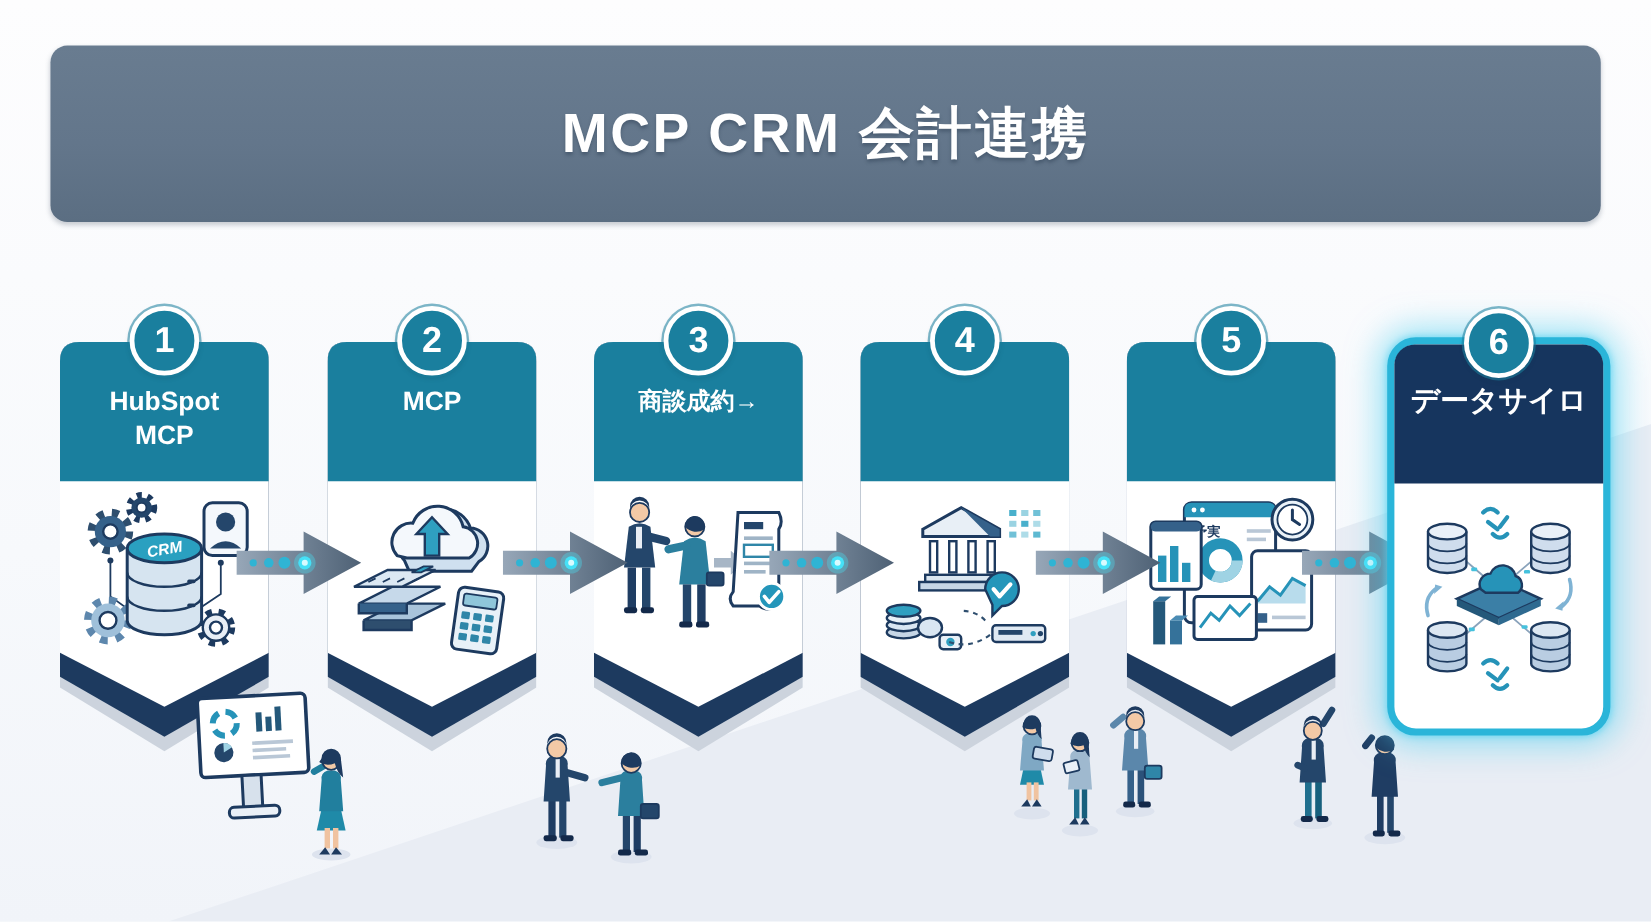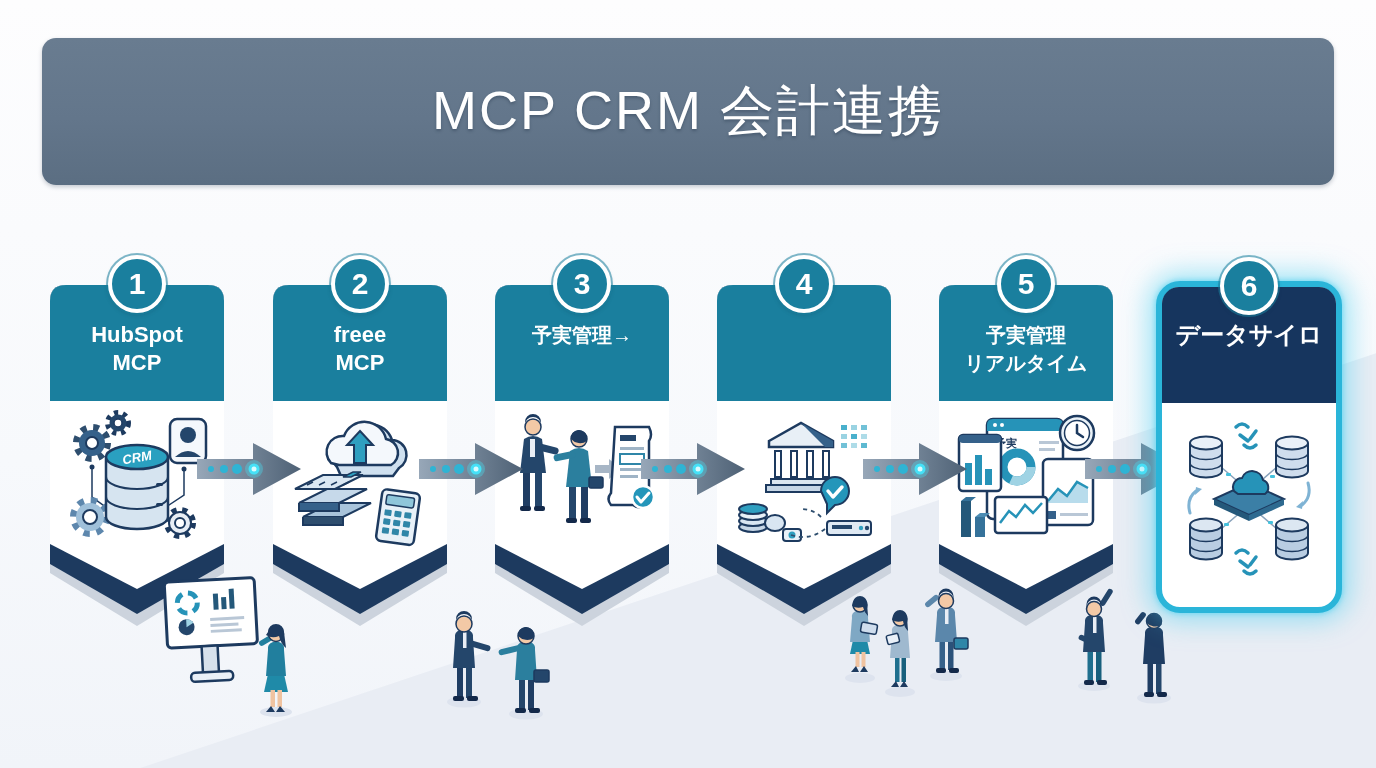--- a/index.html
+++ b/index.html
@@ -5,21 +5,21 @@
   * { margin:0; padding:0; box-sizing:border-box; }
   body { font-family:"Liberation Sans","DejaVu Sans",sans-serif; background:#fff; }
   #stage { position:relative; width:1376px; height:768px; overflow:hidden;
            background:linear-gradient(180deg,#fdfdfe 0%,#f7f9fc 60%,#f1f4f9 100%); }
   .bg-wedge { position:absolute; inset:0; background:#e9edf4;
               clip-path:polygon(10.2% 100%, 100% 46%, 100% 100%); }
   
   .title-bar { position:absolute; left:42px; top:38px; width:1292px; height:147px;
                border-radius:14px; background:linear-gradient(180deg,#697c90 0%,#63768b 55%,#5b6e82 100%);
                box-shadow:0 2px 4px rgba(40,55,75,.25); display:flex; align-items:center; justify-content:center; }
-  .title-bar h1 { color:#fff; font-size:54px; font-weight:normal; letter-spacing:2px;
+  .title-bar h1 { color:#fff; font-size:46px; font-weight:bold; letter-spacing:2px;
                   text-shadow:0 2px 3px rgba(30,45,65,.35); }
   
   .card { position:absolute; top:285px; width:174px; height:350px; }
   .card-shape { position:absolute; left:0; top:0; }
   .card-badge { position:absolute; left:50%; top:-30px; transform:translateX(-50%);
                 width:58px; height:58px; border-radius:50%; background:#1a7f9e;
                 border:4px solid #ffffff; box-shadow:0 0 0 2px rgba(26,127,158,.55), 0 2px 4px rgba(20,60,80,.25);
                 display:flex; align-items:center; justify-content:center; z-index:5; }
   .card-badge span { color:#fff; font-size:30px; font-weight:bold; }
   .card-title { position:absolute; left:0; top:36px; width:100%; text-align:center; z-index:3;
@@ -117,21 +117,20 @@
     <svg class="card-shape" width="174" height="350" viewBox="0 0 174 350">
       <path d="M0,16 Q0,0 16,0 L158,0 Q174,0 174,16 L174,288 L87,341 L0,288 Z" fill="#ccd3dd"></path>
       <path d="M0,16 Q0,0 16,0 L158,0 Q174,0 174,16 L174,279 L87,329 L0,279 Z" fill="#1d3a5f"></path>
       <path d="M0,16 Q0,0 16,0 L158,0 Q174,0 174,16 L174,259 L87,304 L0,259 Z" fill="#ffffff"></path>
       <path d="M0,16 Q0,0 16,0 L158,0 Q174,0 174,16 L174,116 L0,116 Z" fill="#1a7f9e"></path>
     </svg>
     <div class="card-badge">
         <span>2</span>
       </div>
     <div class="card-title">
-      <span class="l1">freee</span>
       <span class="l2">MCP</span>
     </div>
     <svg class="card-illustration" width="150" height="142" viewBox="0 0 150 142">
 
       <g>
         <path d="M52,62 a17,17 0 0 1 12,-29 a23,23 0 0 1 43,2 a15,15 0 0 1 7,28 l-6,8 H56 Z" fill="#cfe0ef" stroke="#1d3a5f" stroke-width="2.5"></path>
         <path d="M46,58 a16,16 0 0 1 13,-27 a22,22 0 0 1 42,3 a14,14 0 0 1 5,26 H54 Z" fill="#f4f8fc" stroke="#1d3a5f" stroke-width="2.5"></path>
         <polygon points="75,26 88,40 81,40 81,58 69,58 69,40 62,40" fill="#2f9fc0" stroke="#1d3a5f" stroke-width="2"></polygon>
       </g>
 
@@ -167,21 +166,21 @@
     <svg class="card-shape" width="174" height="350" viewBox="0 0 174 350">
       <path d="M0,16 Q0,0 16,0 L158,0 Q174,0 174,16 L174,288 L87,341 L0,288 Z" fill="#ccd3dd"></path>
       <path d="M0,16 Q0,0 16,0 L158,0 Q174,0 174,16 L174,279 L87,329 L0,279 Z" fill="#1d3a5f"></path>
       <path d="M0,16 Q0,0 16,0 L158,0 Q174,0 174,16 L174,259 L87,304 L0,259 Z" fill="#ffffff"></path>
       <path d="M0,16 Q0,0 16,0 L158,0 Q174,0 174,16 L174,116 L0,116 Z" fill="#1a7f9e"></path>
     </svg>
     <div class="card-badge">
         <span>3</span>
       </div>
     <div class="card-title">
-      <span class="l1">予実管理→</span>
+      <span class="l1">商談成約→</span>
     </div>
     <svg class="card-illustration" width="150" height="142" viewBox="0 0 150 142">
 
       <g>
         <circle cx="26" cy="22" r="8" fill="#f3c9a6" stroke="#1d3a5f" stroke-width="1.5"></circle>
         <path d="M18,20 a8,8 0 0 1 16,0 v-3 a8,8 0 0 0 -16,0 z" fill="#1d3a5f"></path>
         <path d="M17,34 q9,-6 18,0 l4,34 h-26 z" fill="#24466b"></path>
         <rect x="23" y="34" width="5" height="18" fill="#e9eef5"></rect>
         <rect x="31" y="38" width="22" height="7" rx="3.5" transform="rotate(14 31 38)" fill="#24466b"></rect>
         <rect x="16" y="68" width="7" height="34" fill="#1f3d63"></rect>
@@ -281,24 +280,20 @@
   <div class="card jp" style="left:939px">
     <svg class="card-shape" width="174" height="350" viewBox="0 0 174 350">
       <path d="M0,16 Q0,0 16,0 L158,0 Q174,0 174,16 L174,288 L87,341 L0,288 Z" fill="#ccd3dd"></path>
       <path d="M0,16 Q0,0 16,0 L158,0 Q174,0 174,16 L174,279 L87,329 L0,279 Z" fill="#1d3a5f"></path>
       <path d="M0,16 Q0,0 16,0 L158,0 Q174,0 174,16 L174,259 L87,304 L0,259 Z" fill="#ffffff"></path>
       <path d="M0,16 Q0,0 16,0 L158,0 Q174,0 174,16 L174,116 L0,116 Z" fill="#1a7f9e"></path>
     </svg>
     <div class="card-badge">
         <span>5</span>
       </div>
-    <div class="card-title">
-      <span class="l1">予実管理</span>
-      <span class="l2">リアルタイム</span>
-    </div>
     <svg class="card-illustration" width="150" height="142" viewBox="0 0 150 142">
 
       <g>
         <rect x="36" y="14" width="76" height="100" rx="6" fill="#ffffff" stroke="#1d3a5f" stroke-width="2.5"></rect>
         <path d="M36,20 q0,-6 6,-6 h64 q6,0 6,6 v6 h-76 z" fill="#2693b8"></path>
         <circle cx="44" cy="20" r="2" fill="#fff"></circle>
           <circle cx="51" cy="20" r="2" fill="#fff"></circle>
         <text x="44" y="42" font-size="11" font-weight="bold" fill="#1d3a5f">予実</text>
         <g>
           <circle cx="66" cy="62" r="14" fill="none" stroke="#2693b8" stroke-width="9"></circle>

